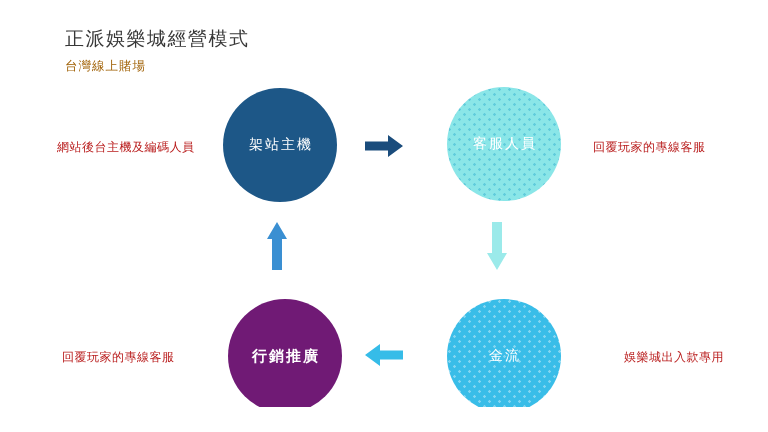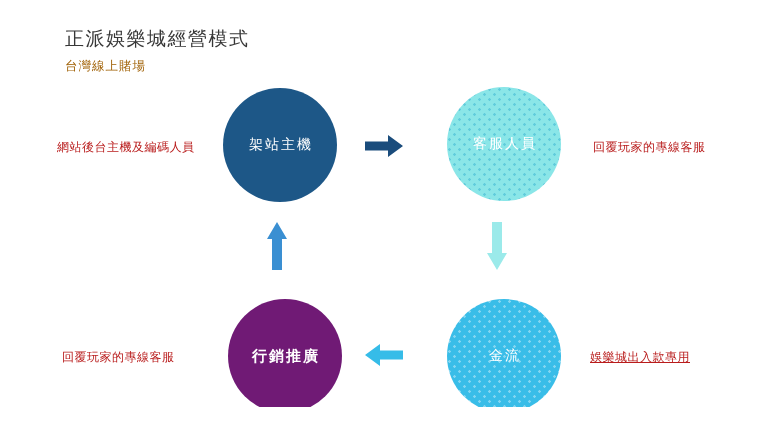--- a/index.html
+++ b/index.html
@@ -59,21 +59,21 @@
   }
   .side-note {
     position: absolute;
     font-size: 12px;
     letter-spacing: 0.5px;
     color: #b91c1c;
     white-space: nowrap;
   }
   .note-hosting   { left: 57px;  top: 139px; }
   .note-service   { left: 593px; top: 139px; }
-  .note-cashflow  { left: 590px; top: 349px; text-decoration: underline; }
+  .note-cashflow  { left: 624px; top: 349px; }
   .note-marketing { left: 62px;  top: 349px; }
   .arrow { position: absolute; display: block; }
   .arrow-right { left: 365px; top: 135px; }
   .arrow-down  { left: 487px; top: 222px; }
   .arrow-left  { left: 365px; top: 344px; }
   .arrow-up    { left: 267px; top: 222px; }
 </style>
 </head>
 <body>
 

